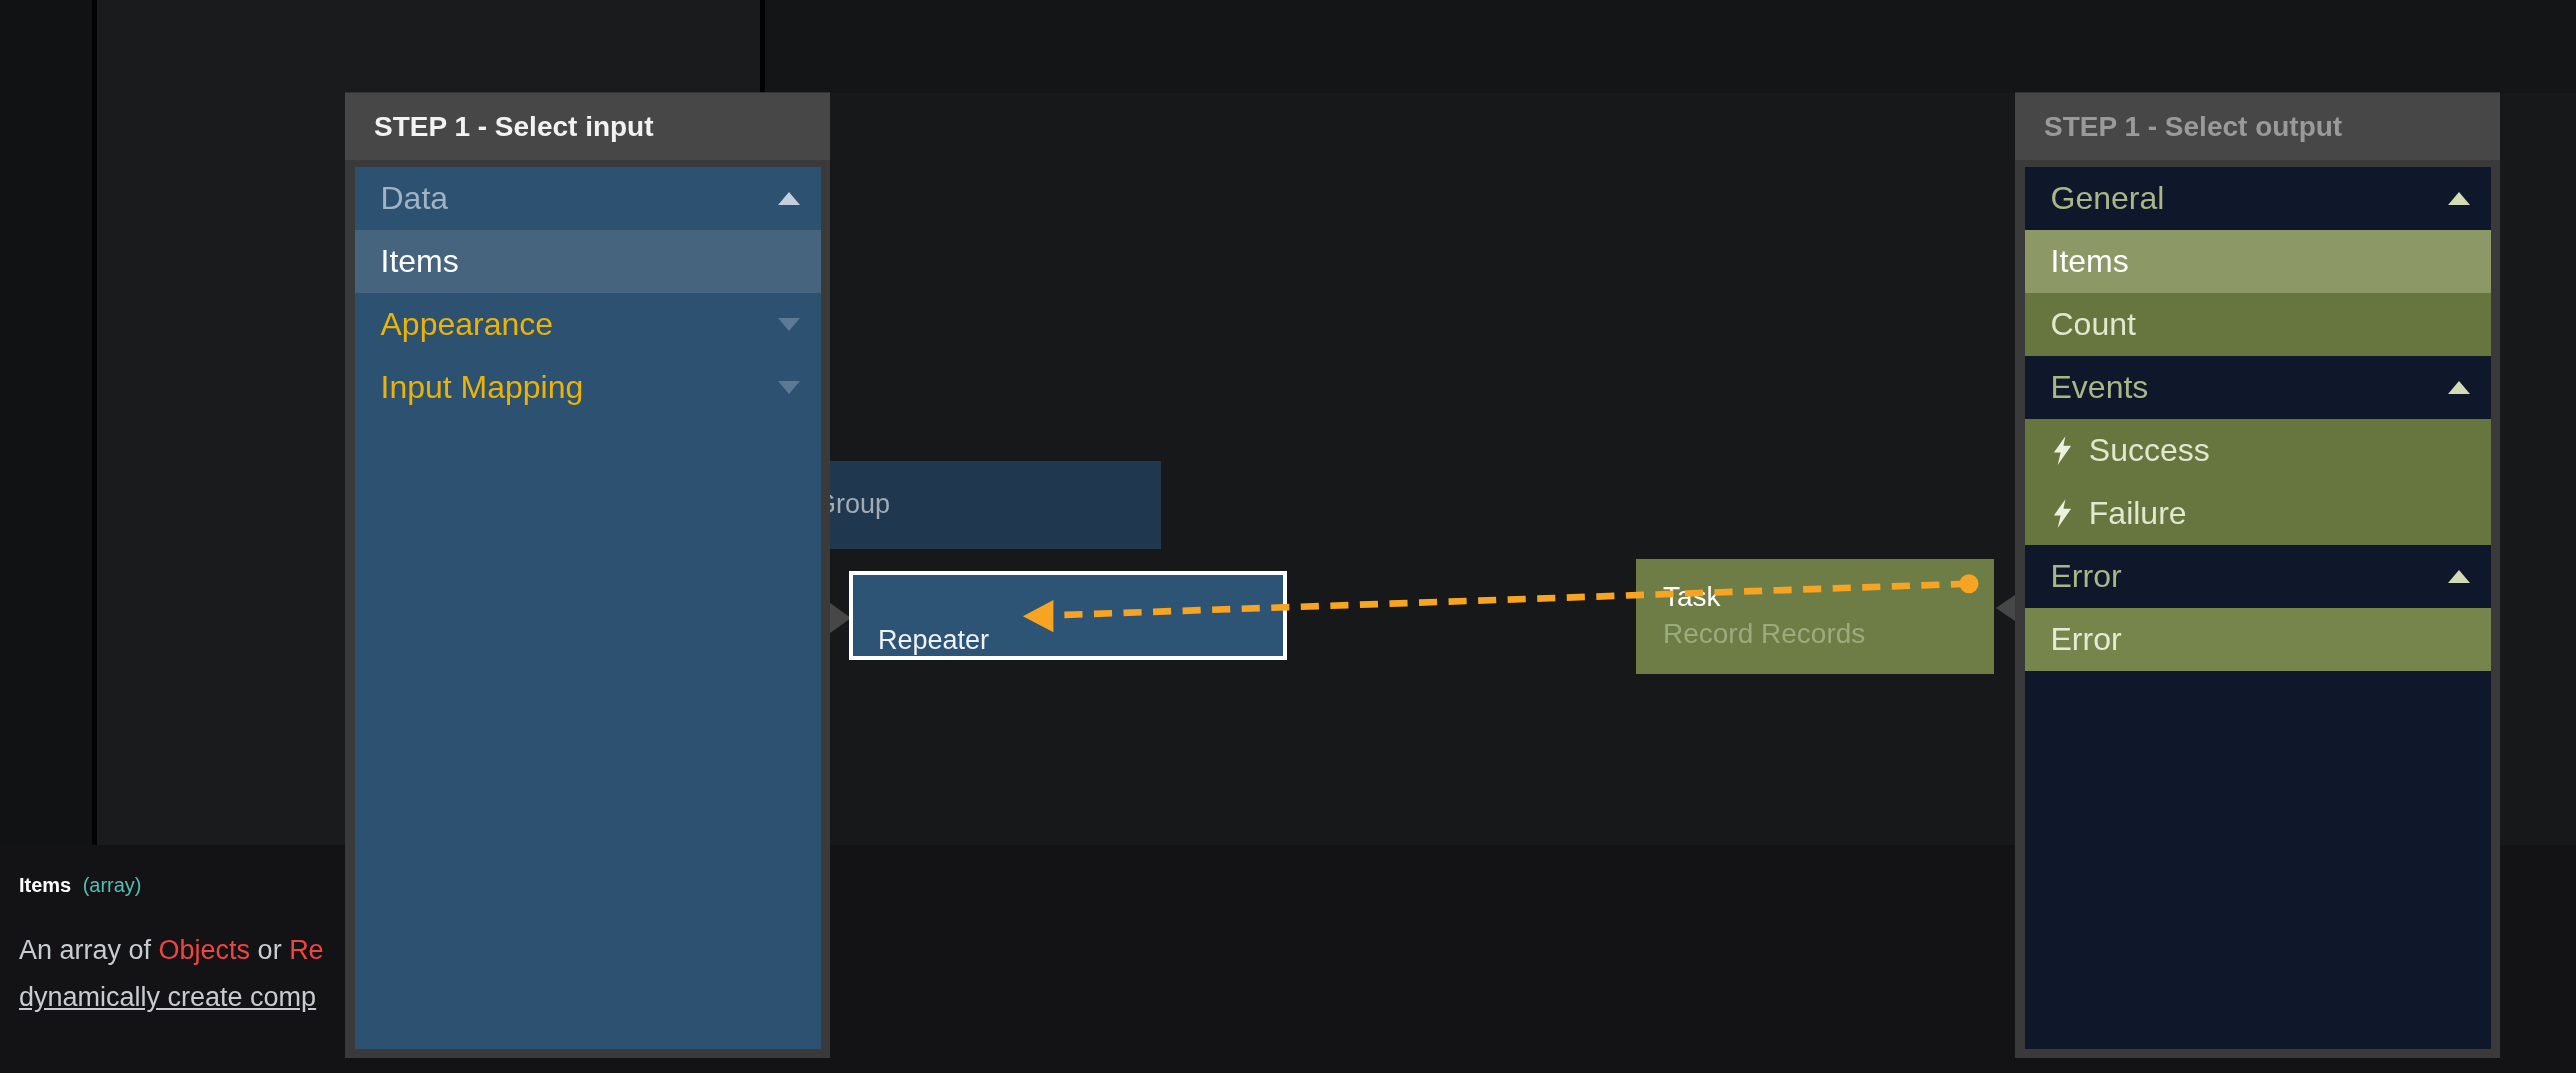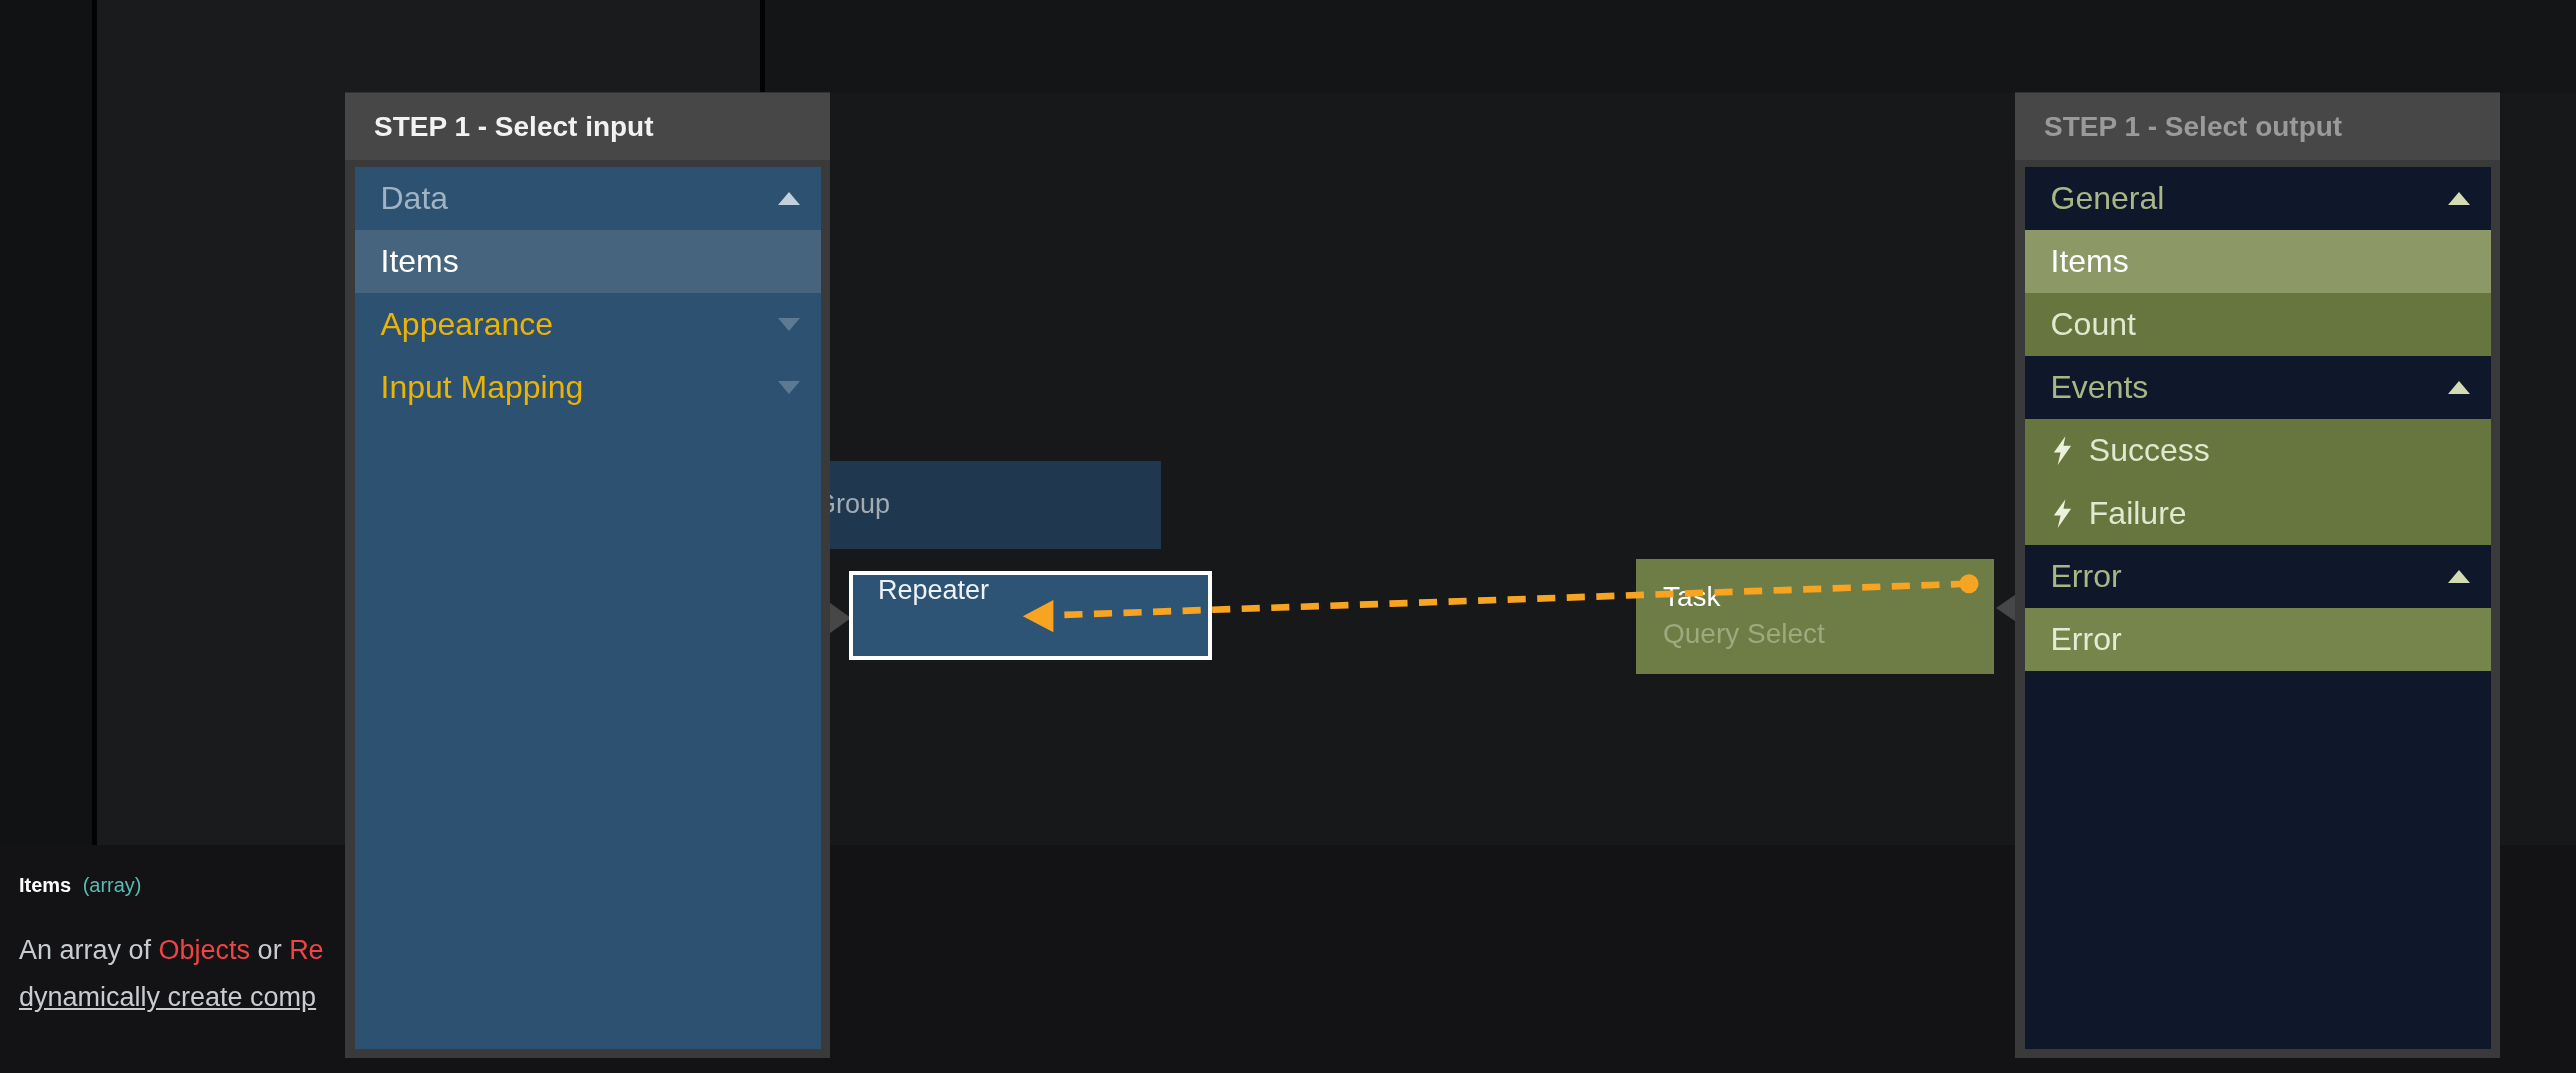--- a/index.html
+++ b/index.html
@@ -15,22 +15,22 @@
   .bg-rmain  { left:765px; top:93px; width:1811px; height:752px; background:#171819; }
   .bg-bottom { left:0; top:845px; width:2576px; height:228px; background:#131315; }
   .vline { position:absolute; background:#030303; }
   .vline-1 { left:92px;  top:0; width:4.8px; height:845px; }
   .vline-2 { left:760px; top:0; width:4.8px; height:93px; }
 
   
   .node { position:absolute; color:#eef2f6; font-size:27px; z-index:2; }
   .node-group { left:763px; top:461px; width:398px; height:88px; background:#20384f; }
   .node-group .lbl { position:absolute; left:52px; top:28px; color:#a2abb4; }
-  .node-repeater { left:849px; top:571px; width:363px; height:89px; background:#2d5474;
-                   border:4.8px solid #ffffff; display:flex; align-items:flex-start; padding-left:25px; }
+  .node-repeater { left:849px; top:571px; width:438px; height:89px; background:#2d5474;
+                   border:4.8px solid #ffffff; display:flex; align-items:flex-end; padding-left:25px; }
   .node-task { left:1636px; top:559px; width:358px; height:115px; background:#6d7d45; padding:22px 0 0 27px; }
   .node-task .t-title { color:#ffffff; font-size:28px; }
   .node-task .t-sub   { color:#9cab7e; font-size:28px; margin-top:4.8px; }
 
   
   svg.connector { position:absolute; left:0; top:0; width:2576px; height:1073px;
                   z-index:3; pointer-events:none; }
 
   
   .pointer { position:absolute; width:0; height:0; z-index:1; }
@@ -99,21 +99,21 @@
   <div class="vline vline-2"></div>
 
   <div class="node node-group">
     <span class="lbl">Group</span>
   </div>
   <div class="node node-repeater">
     <span>Repeater</span>
   </div>
   <div class="node node-task">
     <div class="t-title">Task</div>
-    <div class="t-sub">Query Select</div>
+    <div class="t-sub">Record Records</div>
   </div>
 
   <svg class="connector" viewBox="0 0 2700 1125" width="2576" height="1073">
     <line x1="2064" y1="612" x2="1106" y2="645" stroke="#f7a422" stroke-width="7" stroke-dasharray="19 12"></line>
     <polygon points="1072,646 1104,629 1104,663" fill="#f7a422"></polygon>
     <circle cx="2064" cy="612" r="10" fill="#f7a422"></circle>
   </svg>
 
   <div class="tooltip">
     <div class="tt-head">

